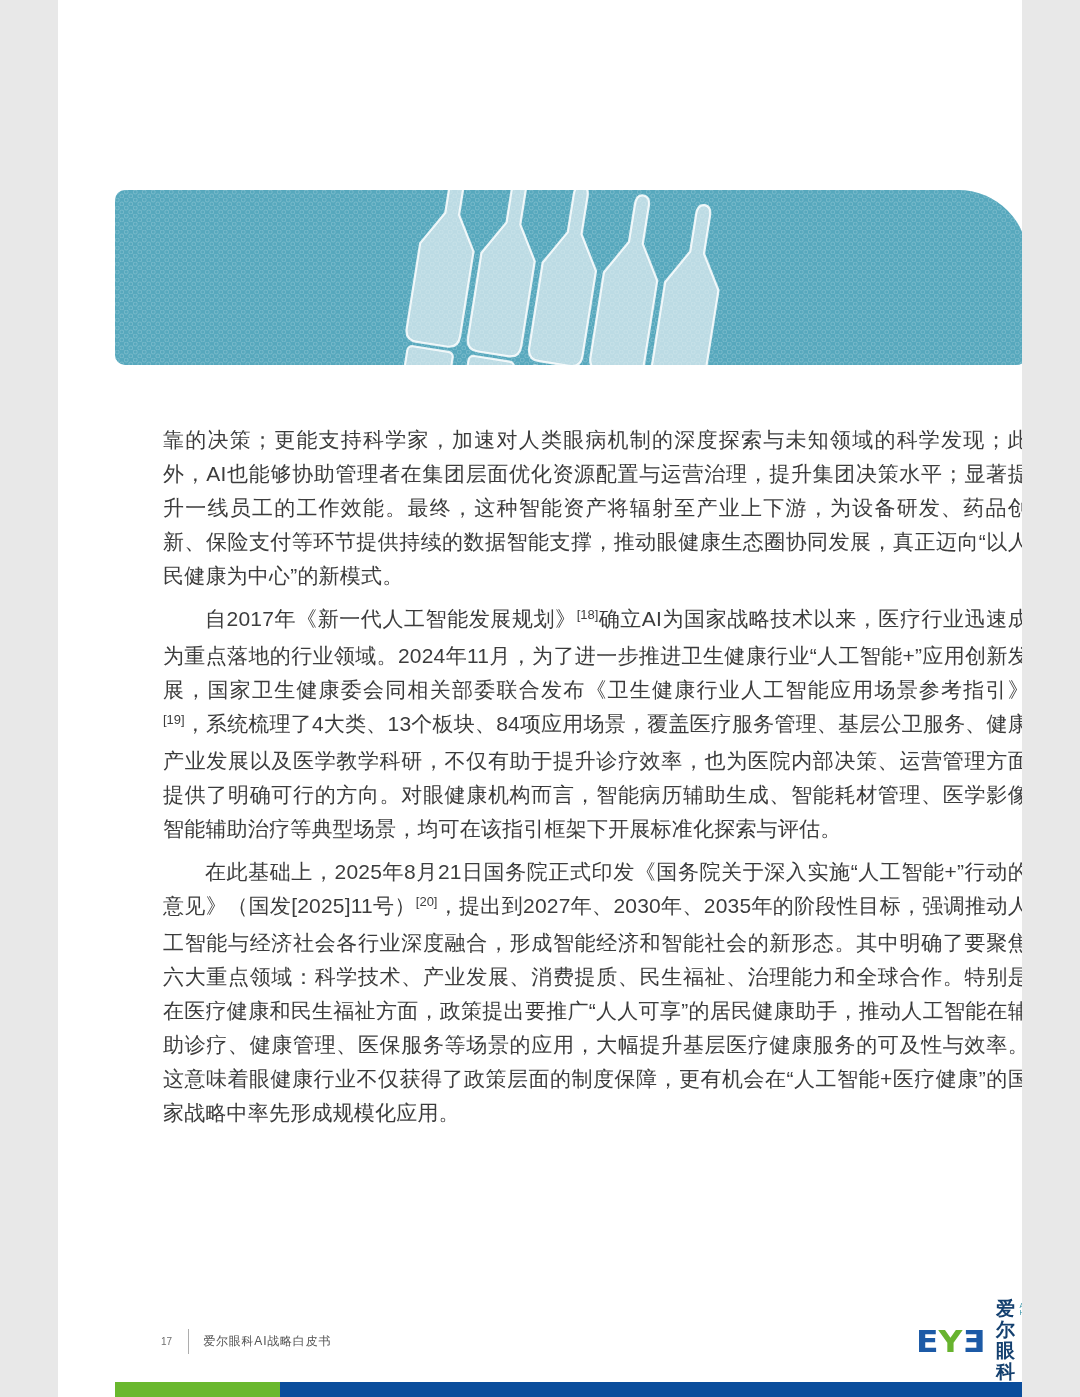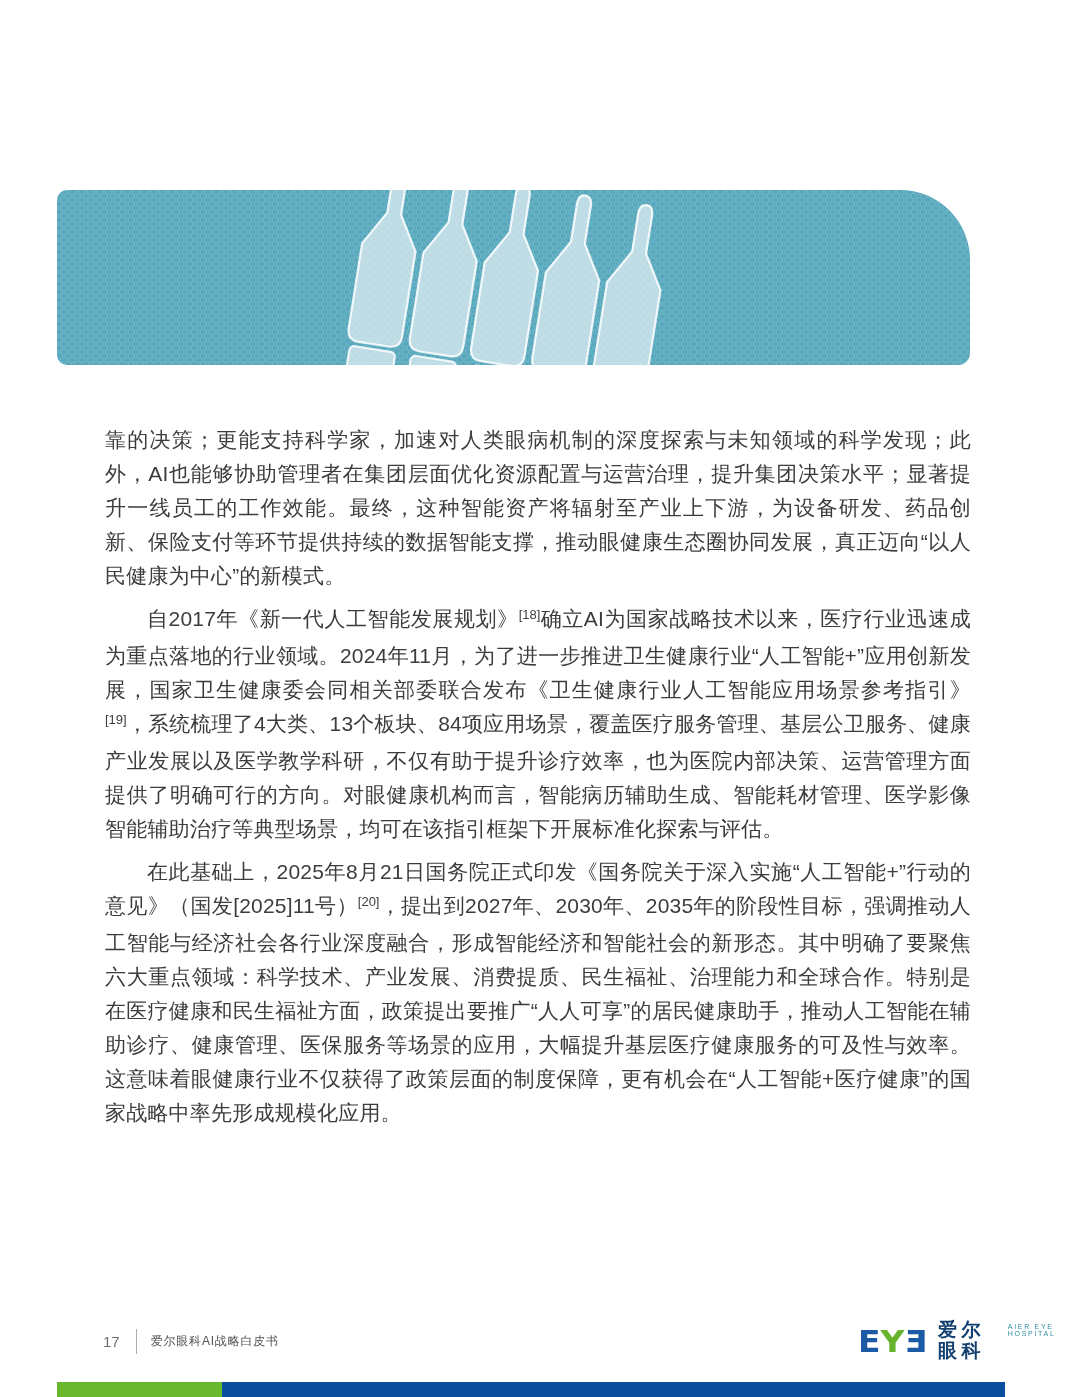--- a/index.html
+++ b/index.html
@@ -1,17 +1,17 @@
 <!DOCTYPE html>
 <html><head>
 <meta charset="utf-8">
 <style>
   html,body { margin:0; padding:0; background:#e8e8e8; }
   .page {
-    position:relative; width:1080px; height:1397px; margin:0 auto;
+    position:relative; width:964px; height:1397px; margin:0 auto;
     background:#ffffff; overflow:hidden;
     font-family:"Liberation Sans", sans-serif;
   }
 
   
   .hero {
     position:absolute; left:57px; top:190px; width:913px; height:175px;
     border-radius:10px 70px 12px 10px; overflow:hidden;
   }
   .hero svg { display:block; }
@@ -29,21 +29,21 @@
   p.para.no-indent { text-indent:0; }
   span.normal { color:#3c3c3c; }
   span.highlight { color:#3d6eb4; }
   span.sup { font-size:13px; position:relative; top:-7px; letter-spacing:0; }
 
   
   .footer-left {
     position:absolute; left:103px; top:1326px; height:30px;
     display:flex; align-items:center;
   }
-  .page-num { font-size:15px; color:#6e6e6e; }
+  .page-num { font-size:10px; color:#6e6e6e; }
   .footer-divider { width:1px; height:25px; background:#adadad; margin:0 14px 0 16px; }
   .footer-title { font-size:12px; color:#525252; letter-spacing:0.8px; }
 
   .logo {
     position:absolute; left:858px; top:1320px; height:42px;
     display:flex; align-items:center;
   }
   .logo-mark {
     font-family:"DejaVu Sans", sans-serif;
     font-weight:900; font-size:33px; line-height:1; letter-spacing:0px;

